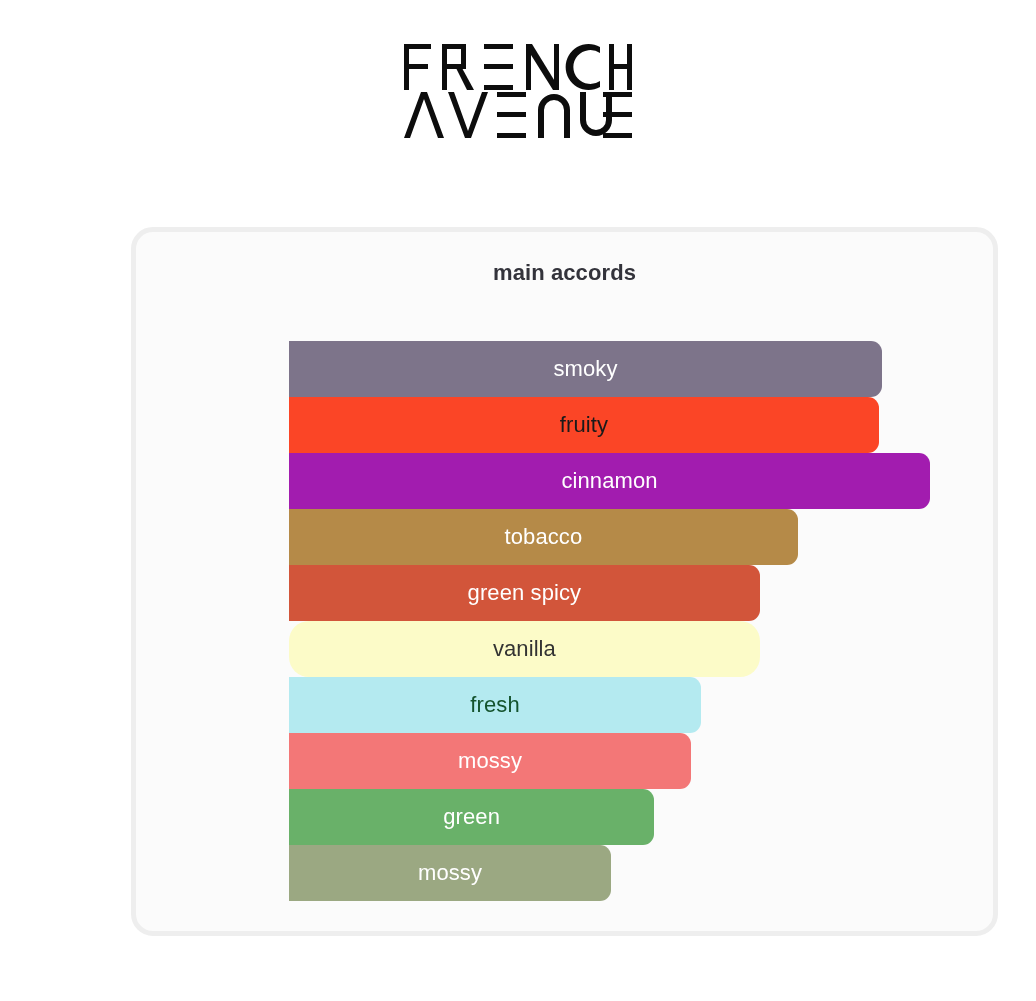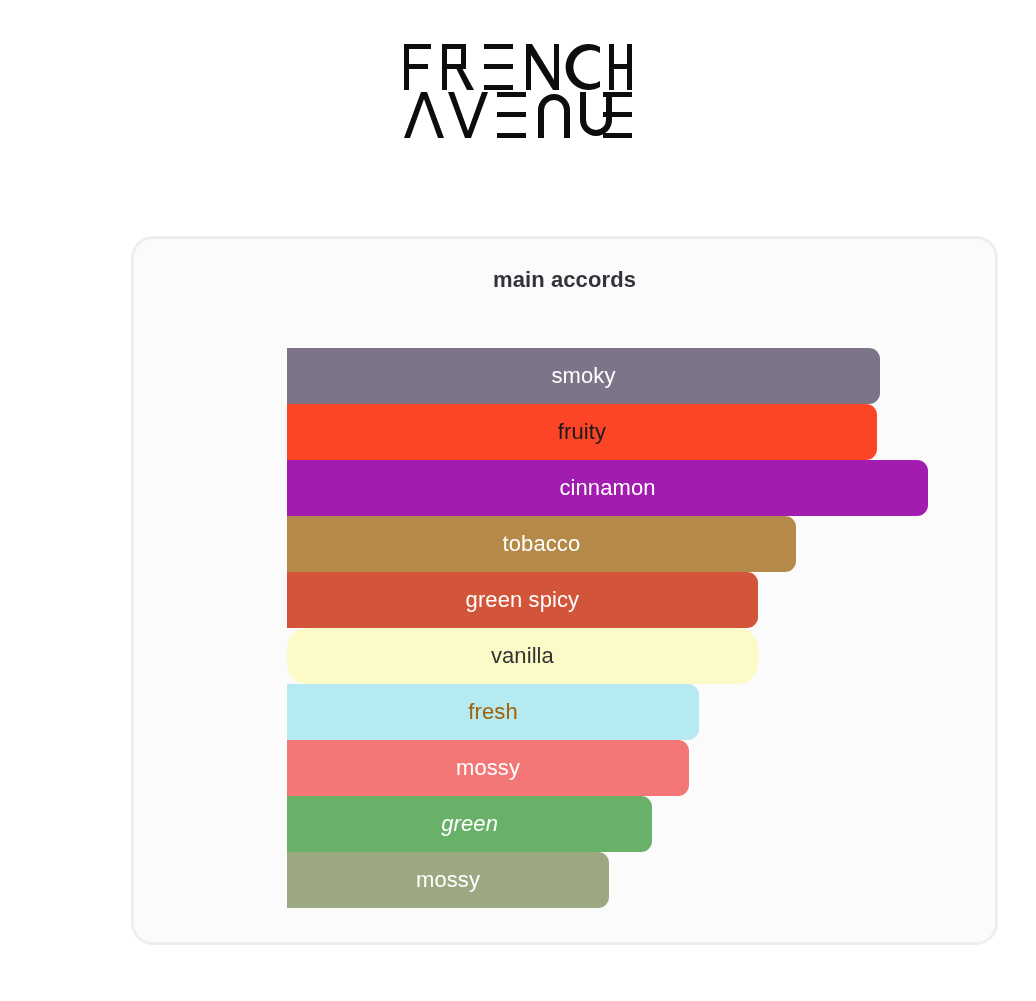--- a/index.html
+++ b/index.html
@@ -36,23 +36,22 @@
 
   
   .card {
     position: absolute;
     left: 131px;
     top: 227px;
     width: 867px;
     height: 709px;
     box-sizing: border-box;
     background: #fbfbfb;
-    border: 3px solid #b91c1c;
+    border: 5px solid #b91c1c;
     border-radius: 22px;
-    margin-top: 9px;
   }
   .card-title {
     position: absolute;
     left: 0;
     top: 28px;
     width: 100%;
     text-align: center;
     font-size: 22px;
     font-weight: bold;
     color: #33333b;
@@ -162,26 +161,26 @@
       <div class="accord-bar" style="width: 508.794px; background: rgb(181, 138, 72); z-index: 7;">
         <span class="accord-label" style="color: rgb(255, 255, 255);">tobacco</span>
       </div>
       <div class="accord-bar" style="width: 470.842px; background: rgb(210, 85, 58); z-index: 6;">
         <span class="accord-label" style="color: rgb(255, 255, 255);">green spicy</span>
       </div>
       <div class="accord-bar" style="width: 470.842px; background: rgb(252, 251, 200); z-index: 5; border-radius: 20px;">
         <span class="accord-label" style="color: rgb(51, 51, 51);">vanilla</span>
       </div>
       <div class="accord-bar" style="width: 412.135px; background: rgb(180, 234, 240); z-index: 4;">
-        <span class="accord-label" style="color: #a16207;">fresh</span>
+        <span class="accord-label" style="color: #14532d;">fresh</span>
       </div>
       <div class="accord-bar" style="width: 402.054px; background: rgb(243, 119, 119); z-index: 3;">
         <span class="accord-label" style="color: rgb(255, 255, 255);">mossy</span>
       </div>
-      <div class="accord-bar" style="width: 365.288px; background: rgb(105, 177, 105); z-index: 2; font-style: italic;">
+      <div class="accord-bar" style="width: 365.288px; background: rgb(105, 177, 105); z-index: 2;">
         <span class="accord-label" style="color: rgb(255, 255, 255);">green</span>
       </div>
       <div class="accord-bar" style="width: 321.999px; background: rgb(155, 168, 130); z-index: 1;">
         <span class="accord-label" style="color: rgb(255, 255, 255);">mossy</span>
       </div>
     </div>
 
 </div>
 
 </body></html>

